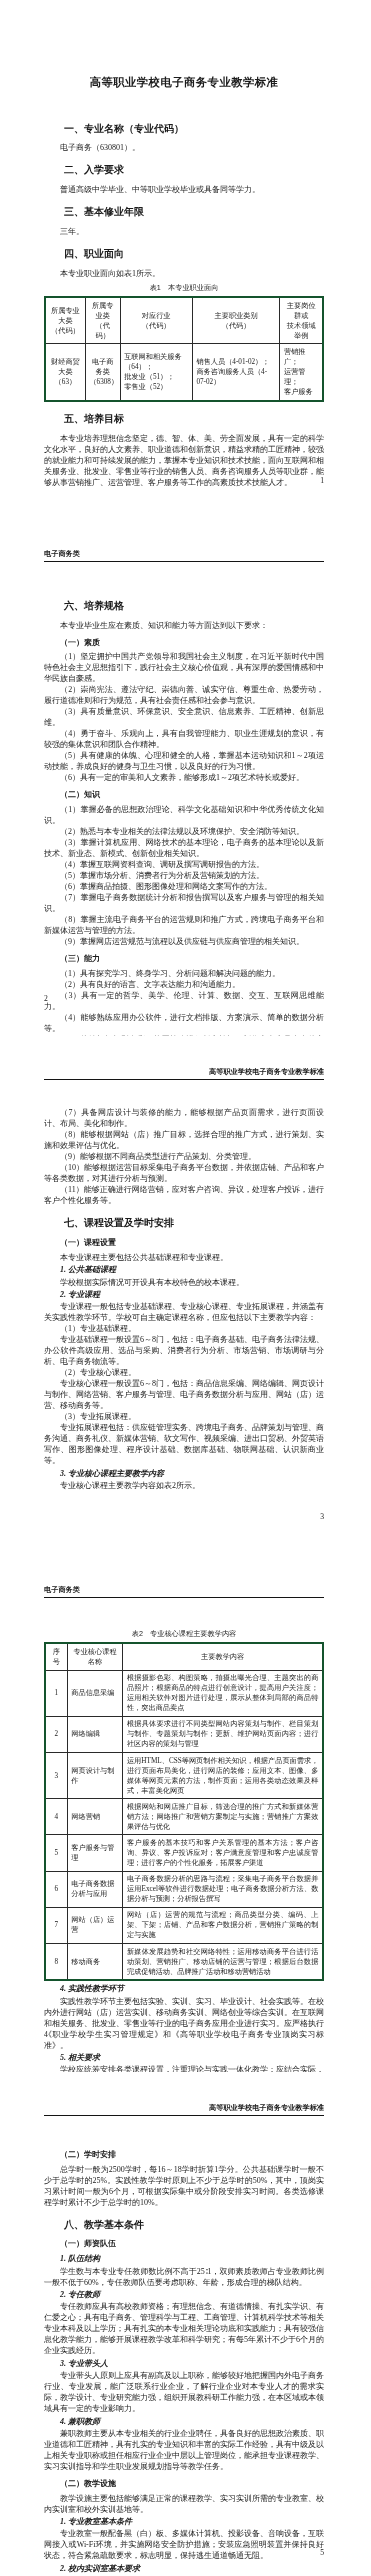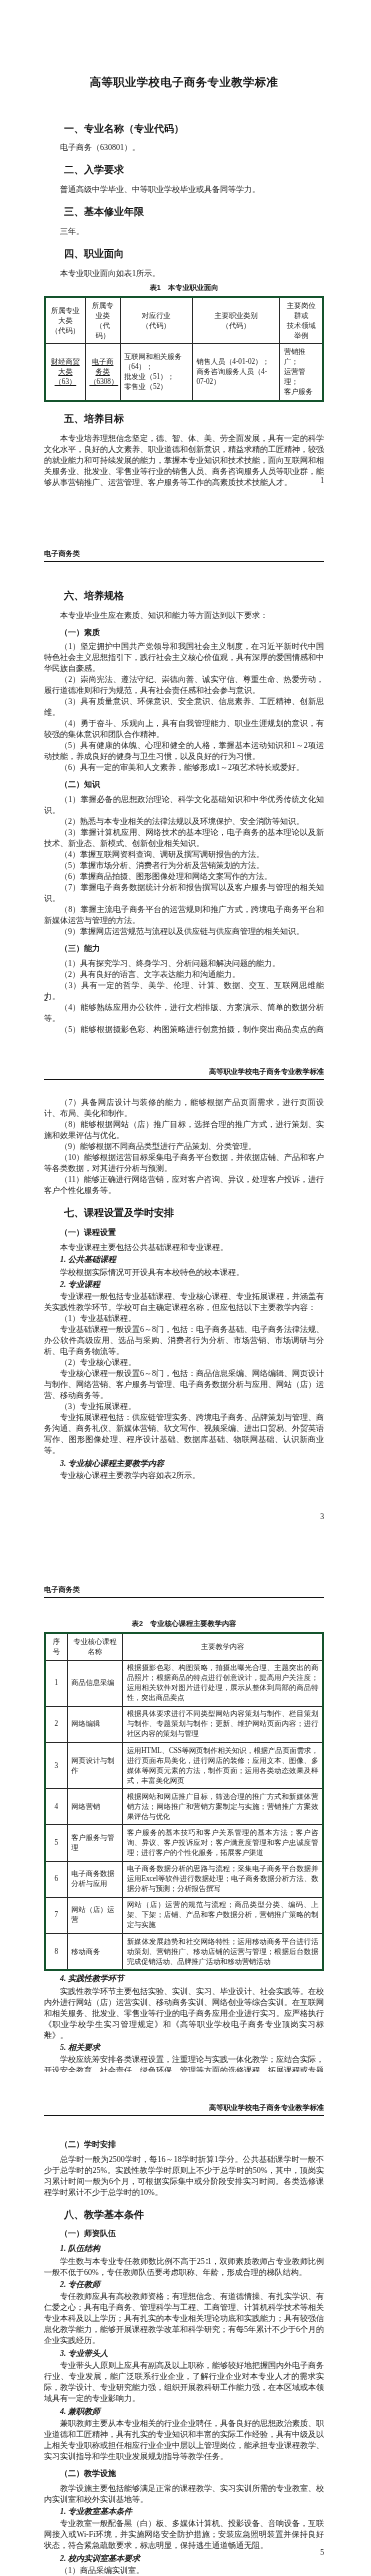--- a/index.html
+++ b/index.html
@@ -7,41 +7,41 @@
   .page{position:relative;width:358px;height:518px;background:#ffffff;overflow:hidden;}
   .page-header{position:absolute;top:31px;left:44px;right:34px;
     font-family:"Liberation Sans","DejaVu Sans",sans-serif;font-weight:bold;font-size:7.2px;line-height:9.3px;}
   .page-header.left{text-align:left}
   .page-header.right{text-align:right}
   .header-rule{position:absolute;top:43px;left:44px;right:34px;border-top:1px solid #141414;}
   .page-footer{position:absolute;top:476px;left:44px;right:34px;
     font-family:"Liberation Serif","DejaVu Serif",serif;font-size:7.7px;line-height:10.3px;}
   .page-footer.left{text-align:left}
   .page-footer.right{text-align:right}
-  .content{position:absolute;left:44px;right:34px;top:61px;}
+  .content{position:absolute;left:44px;right:34px;top:71px;}
   .page.first .content{top:75px;}
   .doc-title{font-family:"Liberation Sans","DejaVu Sans",sans-serif;font-weight:bold;
     font-size:11.3px;line-height:15.5px;text-align:center;letter-spacing:0.5px;margin:0 0 32px 0;}
   .h1{font-family:"Liberation Sans","DejaVu Sans",sans-serif;font-weight:bold;
     font-size:10px;line-height:12.4px;text-indent:2em;margin:11.3px 0 7.2px 0;}
   .h2{font-family:"Liberation Sans","DejaVu Sans",sans-serif;font-weight:bold;
     font-size:8px;line-height:11.3px;text-indent:2em;margin:5.7px 0 3.6px 0;}
   .h3{font-family:"Liberation Serif","DejaVu Serif",serif;font-style:italic;font-weight:bold;
     font-size:8px;line-height:11.3px;text-indent:2em;margin:1.5px 0 1px 0;}
   .p{font-family:"Liberation Serif","DejaVu Serif",serif;font-size:8px;line-height:11px;
     text-align:justify;text-indent:2em;margin:0;}
-  .table-title{font-family:"Liberation Sans","DejaVu Sans",sans-serif;font-weight:bold;
+  .table-title{font-family:"Liberation Sans","DejaVu Sans",sans-serif;font-weight:normal;
     font-size:7.2px;line-height:10.3px;text-align:center;margin:4.1px 0 3.1px 0;}
   table{width:100%;border-collapse:collapse;border:2px solid #14532d;
     font-family:"Liberation Serif","DejaVu Serif",serif;font-size:7.2px;line-height:10px;
     margin:0 0 2.1px 0;table-layout:fixed;}
   th,td{border:0.5px solid #2a2a2a;padding:2.6px 3.6px;font-weight:normal;vertical-align:middle;white-space:pre-line;}
   th{text-align:center;}
   .table-1 td{text-align:left;}
-  .table-1 td.c0,.table-1 td.c1{text-align:center;text-decoration:underline;}
+  .table-1 td.c0,.table-1 td.c1{text-align:center;}
   .table-2 td{text-align:justify;}
   .table-2 td.c0{text-align:center;}
   .table-2 td.c1{text-align:left;}
 </style>
 </head>
 <body>
 
 <div id="doc">
     <div class="page first">
       <div class="content">

